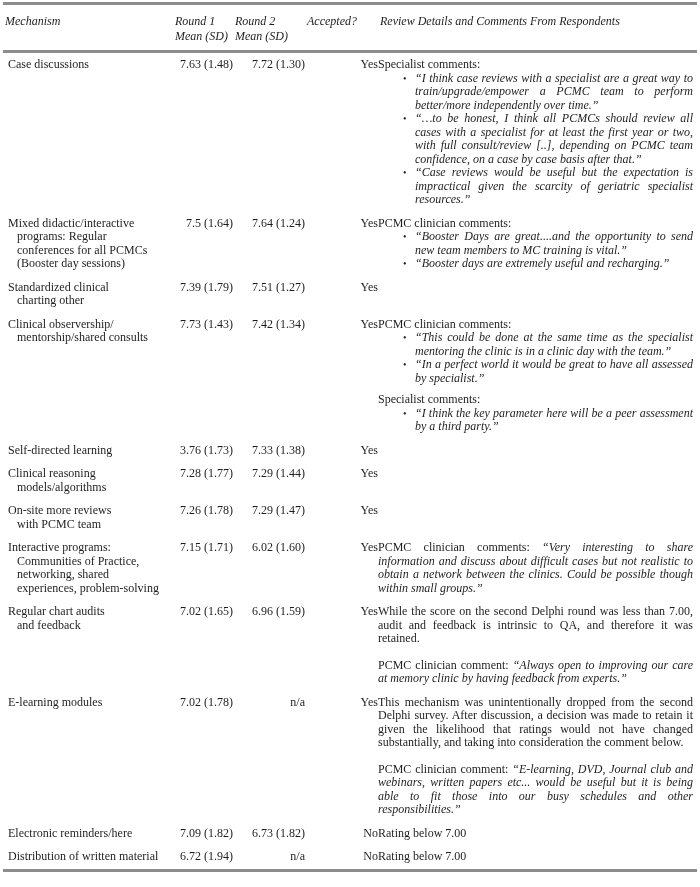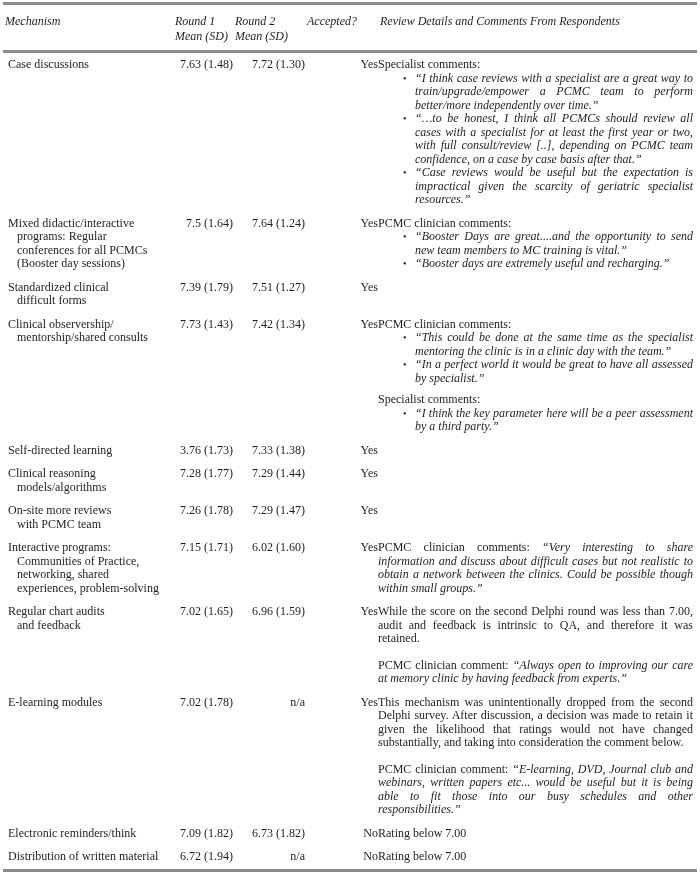--- a/index.html
+++ b/index.html
@@ -124,21 +124,21 @@
               <li class="quote">“Booster Days are great....and the opportunity to send new team members to MC training is vital.”</li>
               <li class="quote">“Booster days are extremely useful and recharging.”</li>
             </ul>
           </div>
         </td>
       </tr>
 
       <tr>
         <td class="mech">
             <div class="mech-text">Standardized clinical
-difficult forms</div>
+charting other</div>
           </td>
         <td class="num">7.39 (1.79)</td>
         <td class="num">7.51 (1.27)</td>
         <td class="acc">Yes</td>
         <td class="details"></td>
       </tr>
 
       <tr>
         <td class="mech">
             <div class="mech-text">Clinical observership/
@@ -233,21 +233,21 @@
         <td class="num">n/a</td>
         <td class="acc">Yes</td>
         <td class="details">
           <p class="para">This mechanism was unintentionally dropped from the second Delphi survey. After discussion, a decision was made to retain it given the likelihood that ratings would not have changed substantially, and taking into consideration the comment below.</p>
           <p class="para gap-lg"><span>PCMC clinician comment:</span> <span class="quote-inline">“E-learning, DVD, Journal club and webinars, written papers etc... would be useful but it is being able to fit those into our busy schedules and other responsibilities.”</span></p>
         </td>
       </tr>
 
       <tr>
         <td class="mech">
-            <div class="mech-text">Electronic reminders/think</div>
+            <div class="mech-text">Electronic reminders/here</div>
           </td>
         <td class="num">7.09 (1.82)</td>
         <td class="num">6.73 (1.82)</td>
         <td class="acc">No</td>
         <td class="details">
           <p class="para">Rating below 7.00</p>
         </td>
       </tr>
 
       <tr>

